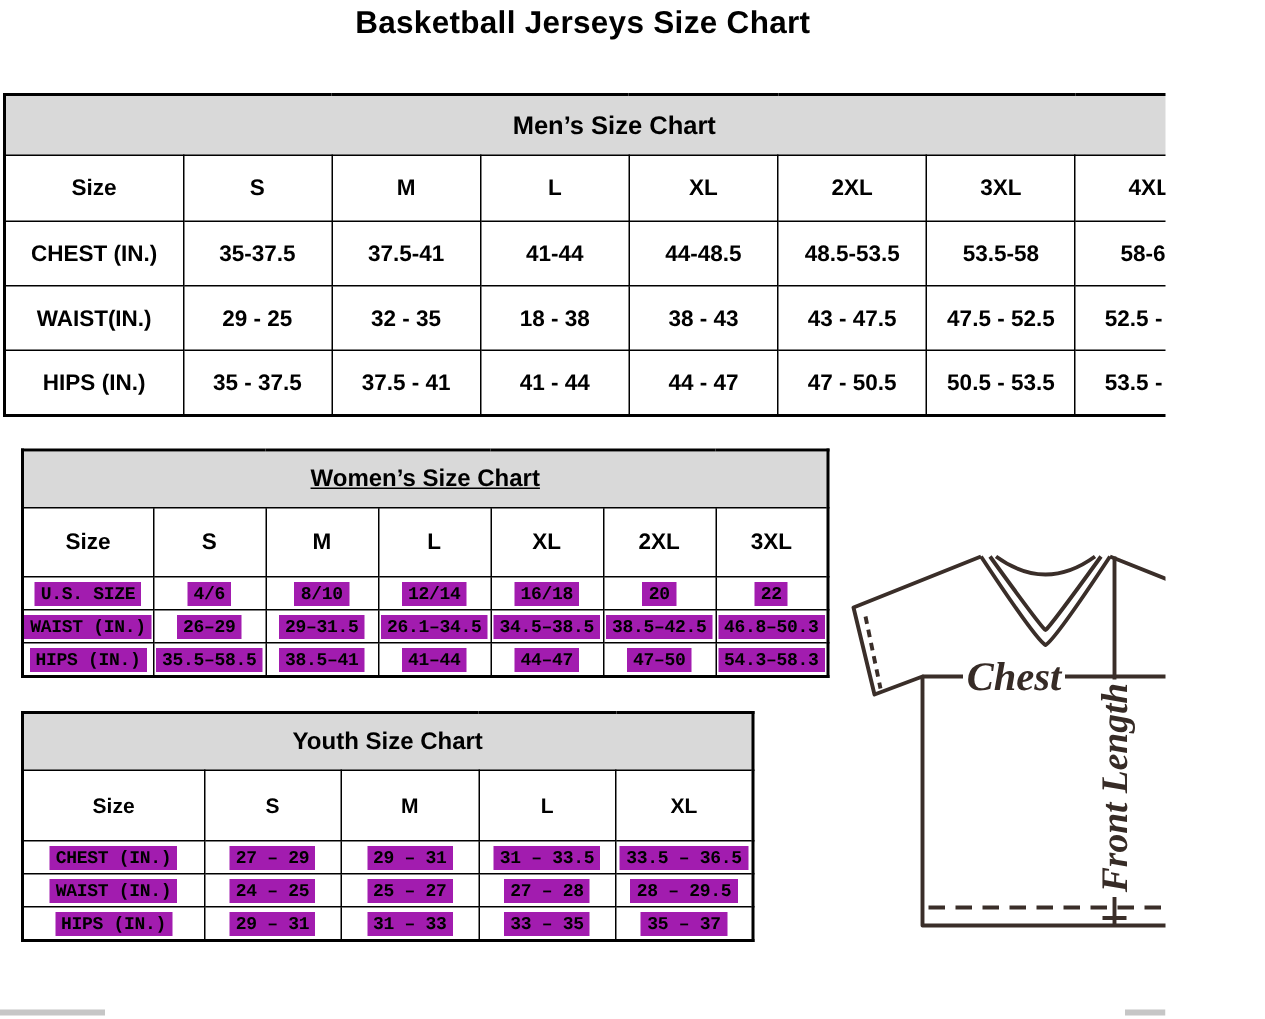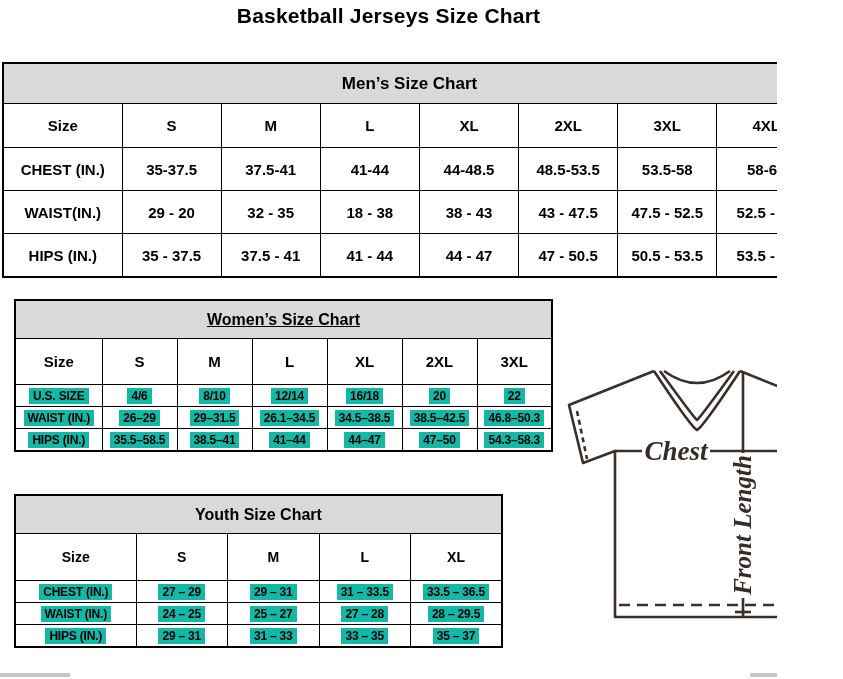--- a/index.html
+++ b/index.html
@@ -27,26 +27,26 @@
   .men .t-size td { height:43px; font-size:15px; }
   .men .t-data td { height:42px; font-size:15px; }
 
   
   .women { left:14px; top:299px; width:539px; }
   .women .t-band td { height:37px; font-size:16px;text-decoration:underline; }
   .women .t-size td { height:45px; font-size:15px; }
   .women .t-data td { height:21px; font-size:12px; letter-spacing:-0.2px; }
 
   
-  .youth { left:14px; top:494px; width:489px; }
+  .youth { left:14px; top:474px; width:489px; }
   .youth .t-band td { height:37px; font-size:16px; }
   .youth .t-size td { height:46px; font-size:14px; }
   .youth .t-data td { height:21px; font-size:12px; letter-spacing:-0.2px; }
 
-  .hl { background:#14b8a6; padding:1px 4px; }
+  .hl { background:#a21caf; padding:1px 4px;font-family:Liberation Mono, monospace; }
 
   .jersey { position:absolute; left:556px; top:366px; width:284px; height:262px; }
 
   .sb-frag {
     position:absolute; bottom:2px; height:4px; background:#c6c6c6;
   }
   .sb-left { left:0; width:70px; }
   .sb-right { right:0; width:27px; }
 </style>
 </head>
@@ -86,21 +86,21 @@
       <td>35-37.5</td>
       <td>37.5-41</td>
       <td>41-44</td>
       <td>44-48.5</td>
       <td>48.5-53.5</td>
       <td>53.5-58</td>
       <td>58-63</td>
     </tr>
     <tr class="t-data">
       <td>WAIST(IN.)</td>
-      <td>29 - 20</td>
+      <td>29 - 25</td>
       <td>32 - 35</td>
       <td>18 - 38</td>
       <td>38 - 43</td>
       <td>43 - 47.5</td>
       <td>47.5 - 52.5</td>
       <td>52.5 - 57</td>
     </tr>
     <tr class="t-data">
       <td>HIPS (IN.)</td>
       <td>35 - 37.5</td>

